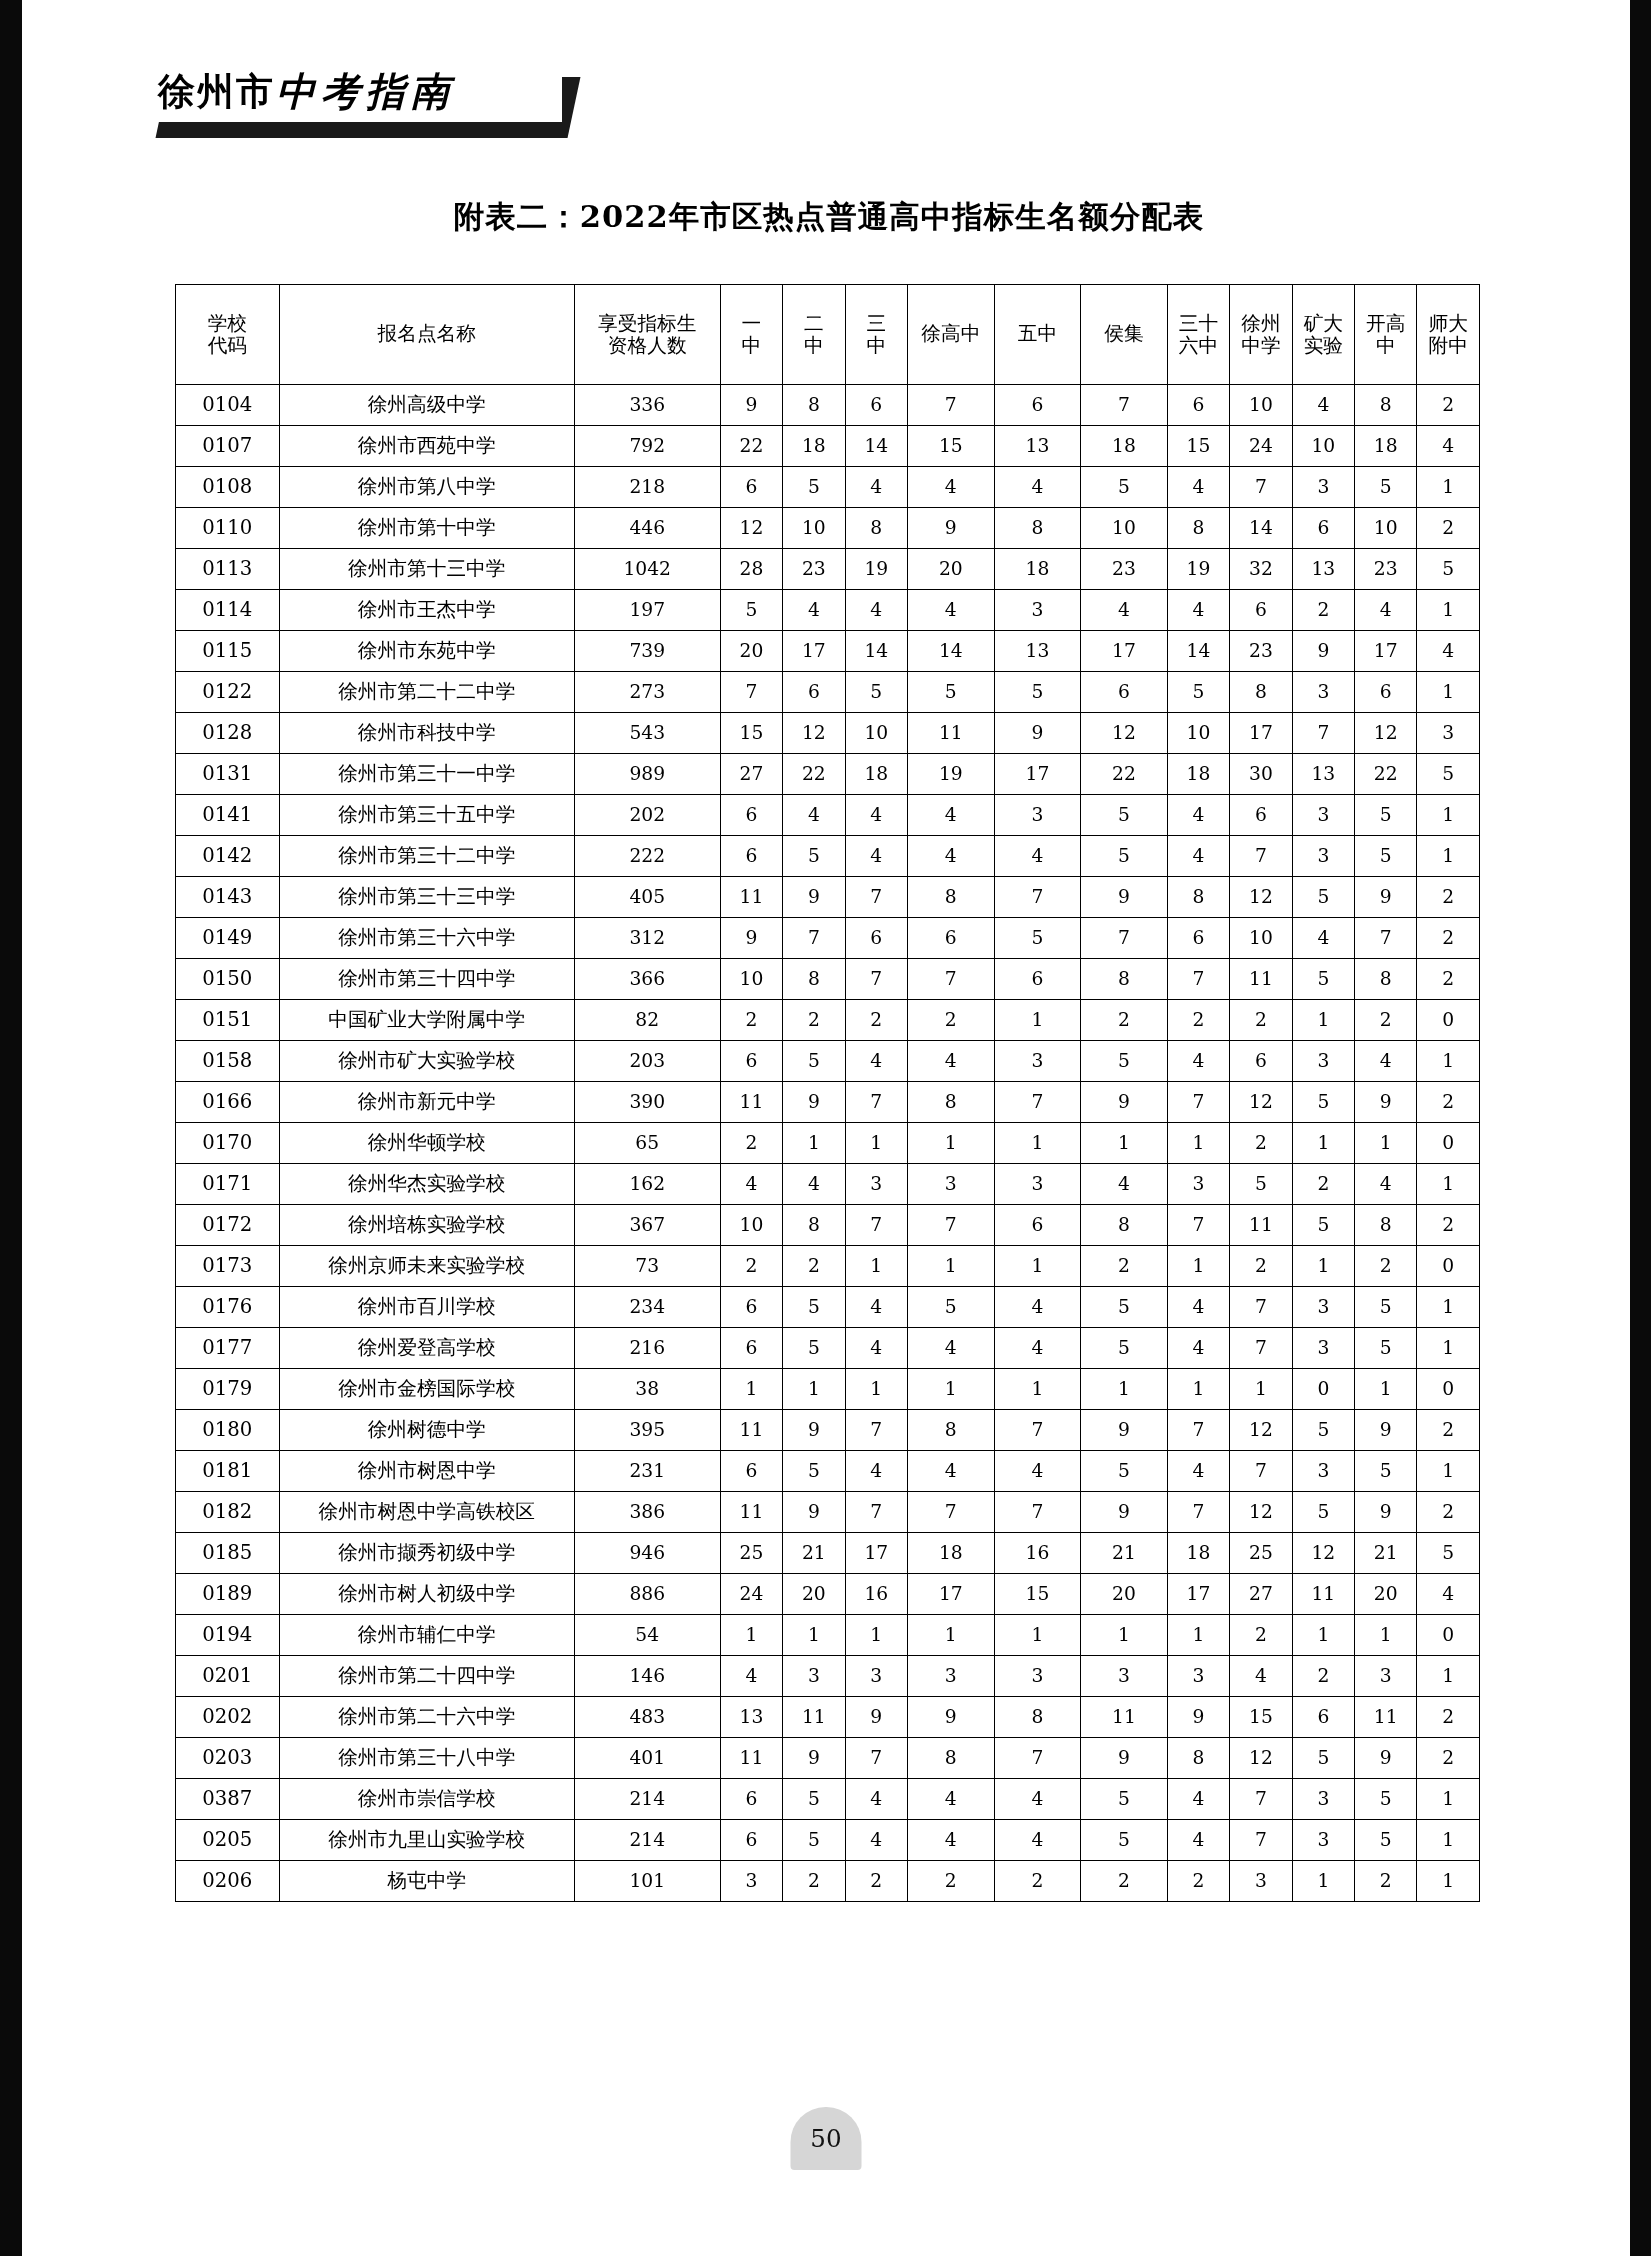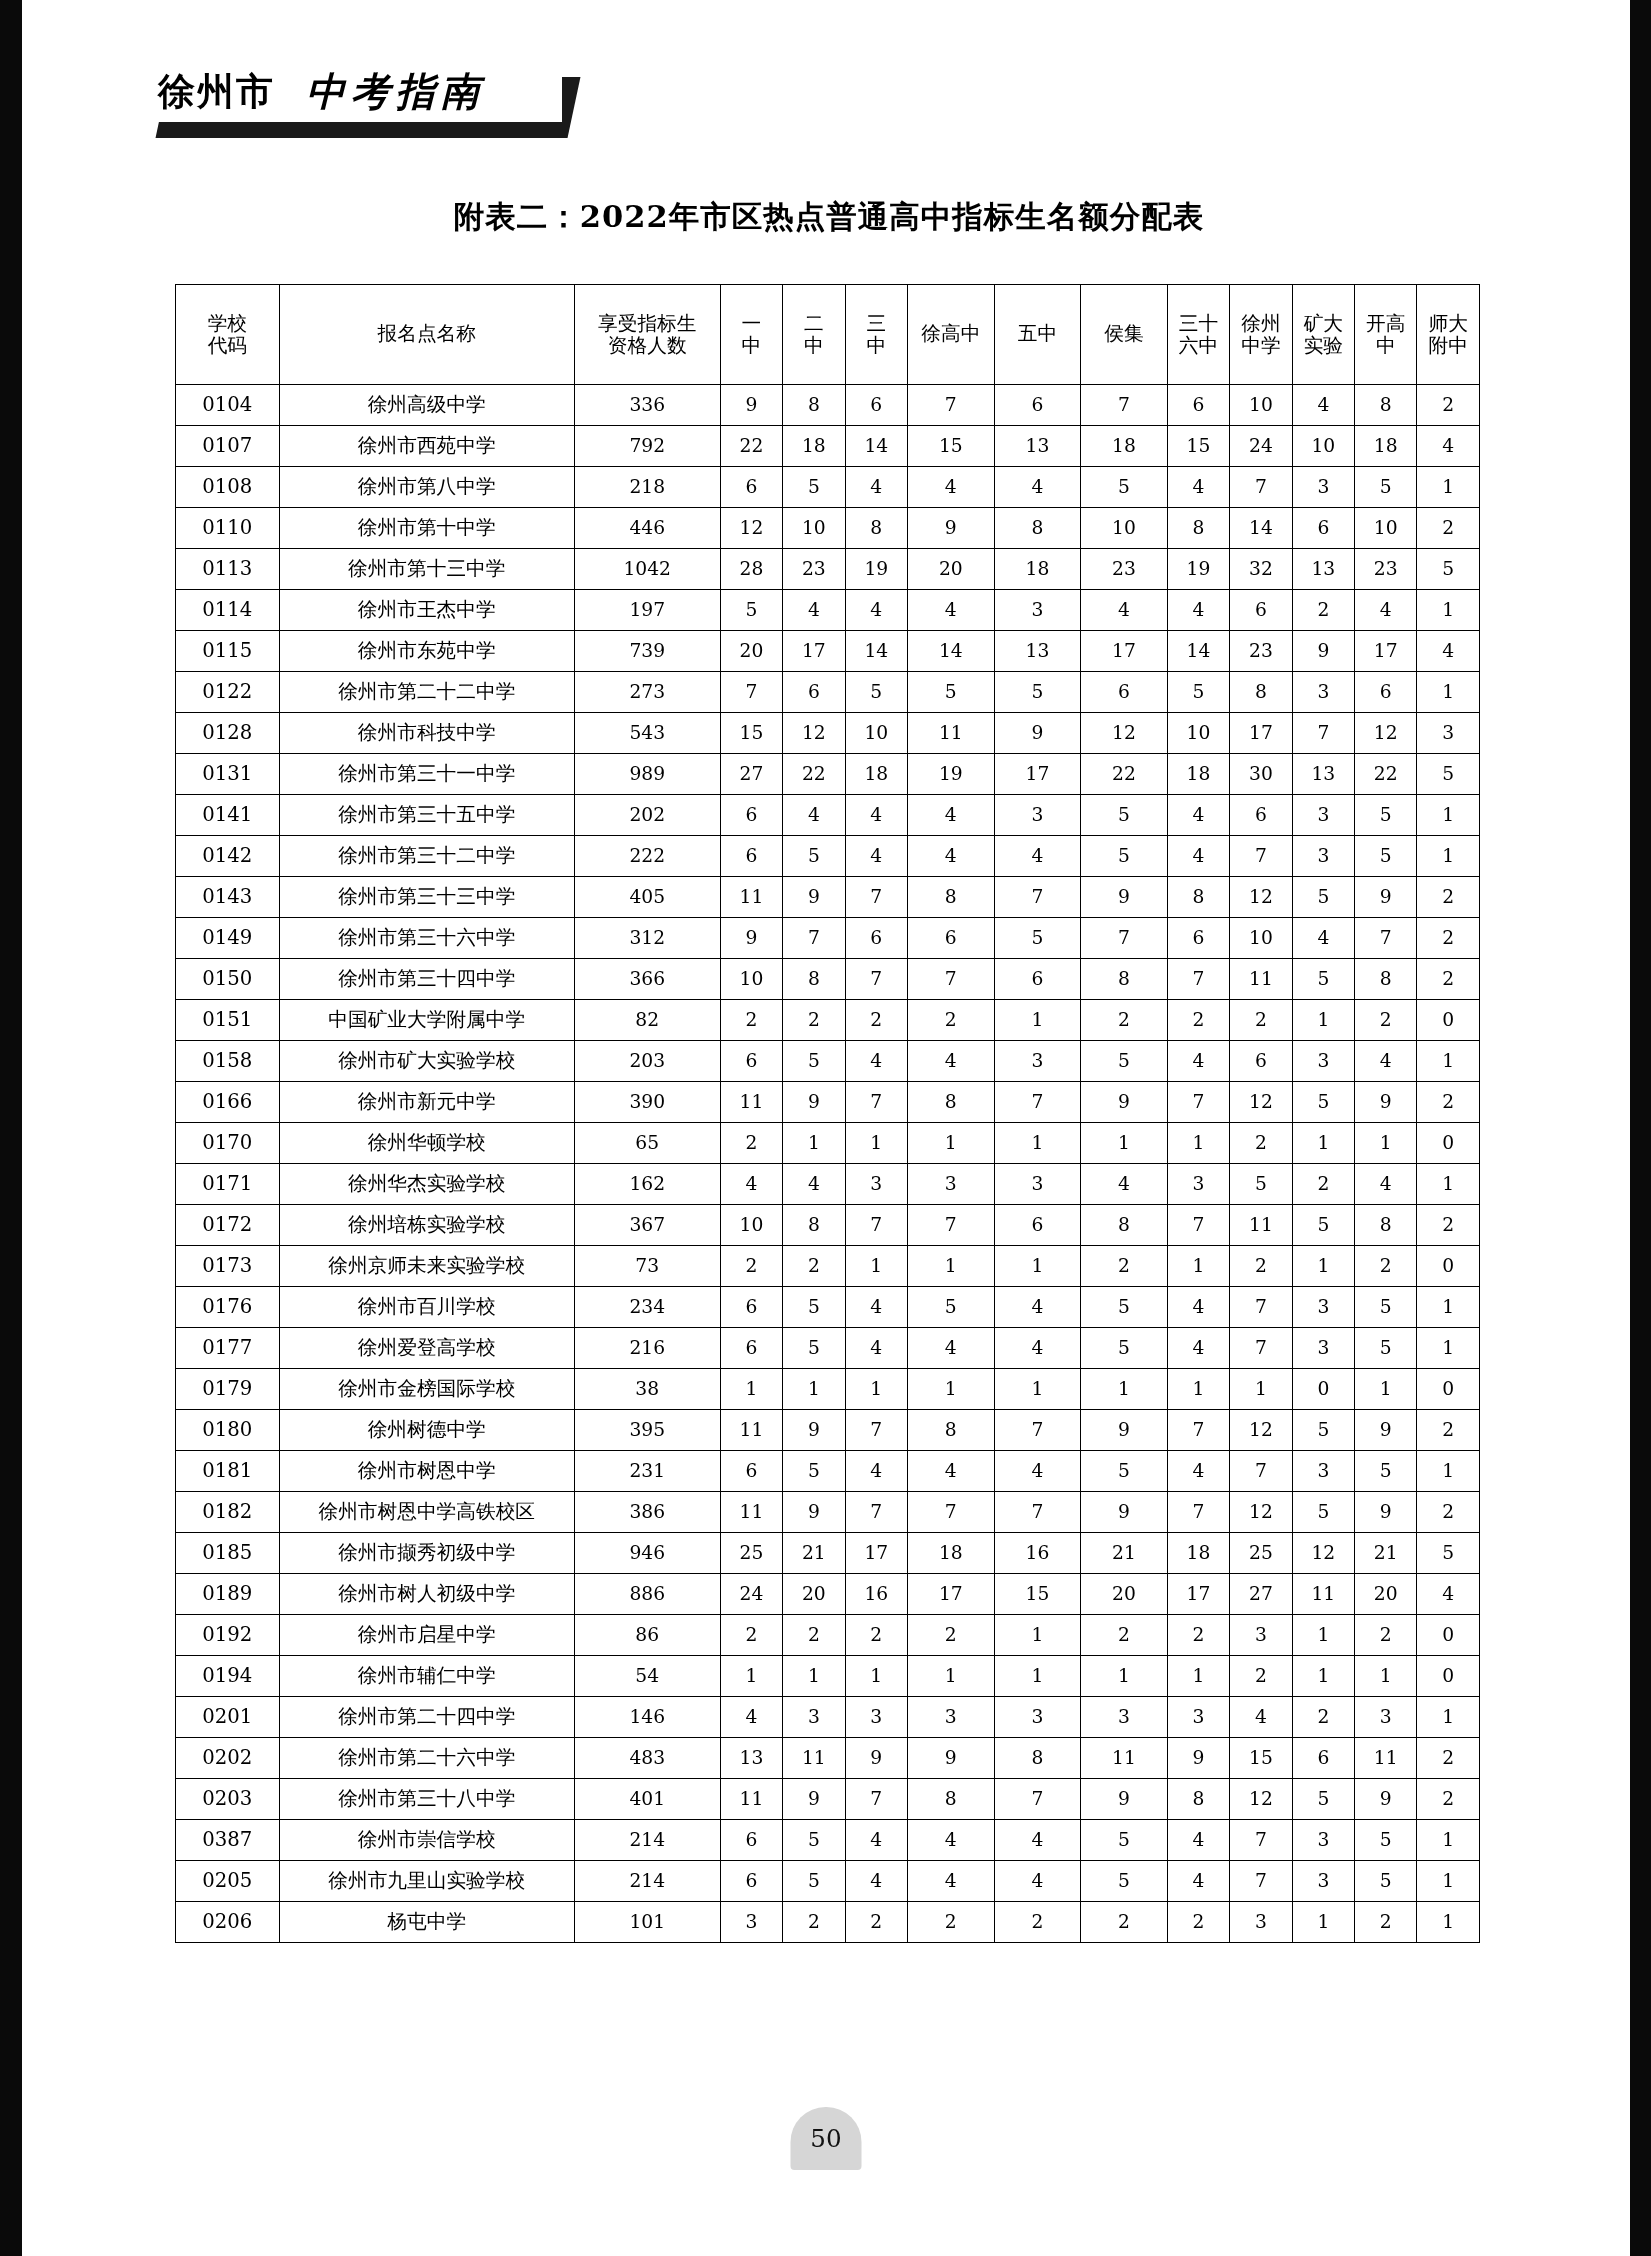--- a/index.html
+++ b/index.html
@@ -57,21 +57,21 @@
   .logo-text {
     position: absolute;
     left: 0;
     top: 0;
     width: 414px;
     height: 61px;
     background: #ffffff;
     border: 0;
     display: flex;
     align-items: center;
-    gap: 31px;
+    gap: 1px;
     padding-left: 9.9px;
     box-sizing: border-box;
   }
   .logo-text .city {
     font-family: "DejaVu Serif", serif;
     font-weight: bold;
     font-size: 37px;
     letter-spacing: 2px;
     color: #000;
   }
@@ -712,36 +712,20 @@
             <td>17</td>
             <td>15</td>
             <td>20</td>
             <td>17</td>
             <td>27</td>
             <td>11</td>
             <td>20</td>
             <td>4</td>
           </tr>
           <tr>
-            <td class="code-cell">0192</td>
-            <td class="name-cell">徐州市启星中学</td>
-            <td>86</td>
-            <td>2</td>
-            <td>2</td>
-            <td>2</td>
-            <td>2</td>
-            <td>1</td>
-            <td>2</td>
-            <td>2</td>
-            <td>3</td>
-            <td>1</td>
-            <td>2</td>
-            <td>0</td>
-          </tr>
-          <tr>
             <td class="code-cell">0194</td>
             <td class="name-cell">徐州市辅仁中学</td>
             <td>54</td>
             <td>1</td>
             <td>1</td>
             <td>1</td>
             <td>1</td>
             <td>1</td>
             <td>1</td>
             <td>1</td>

